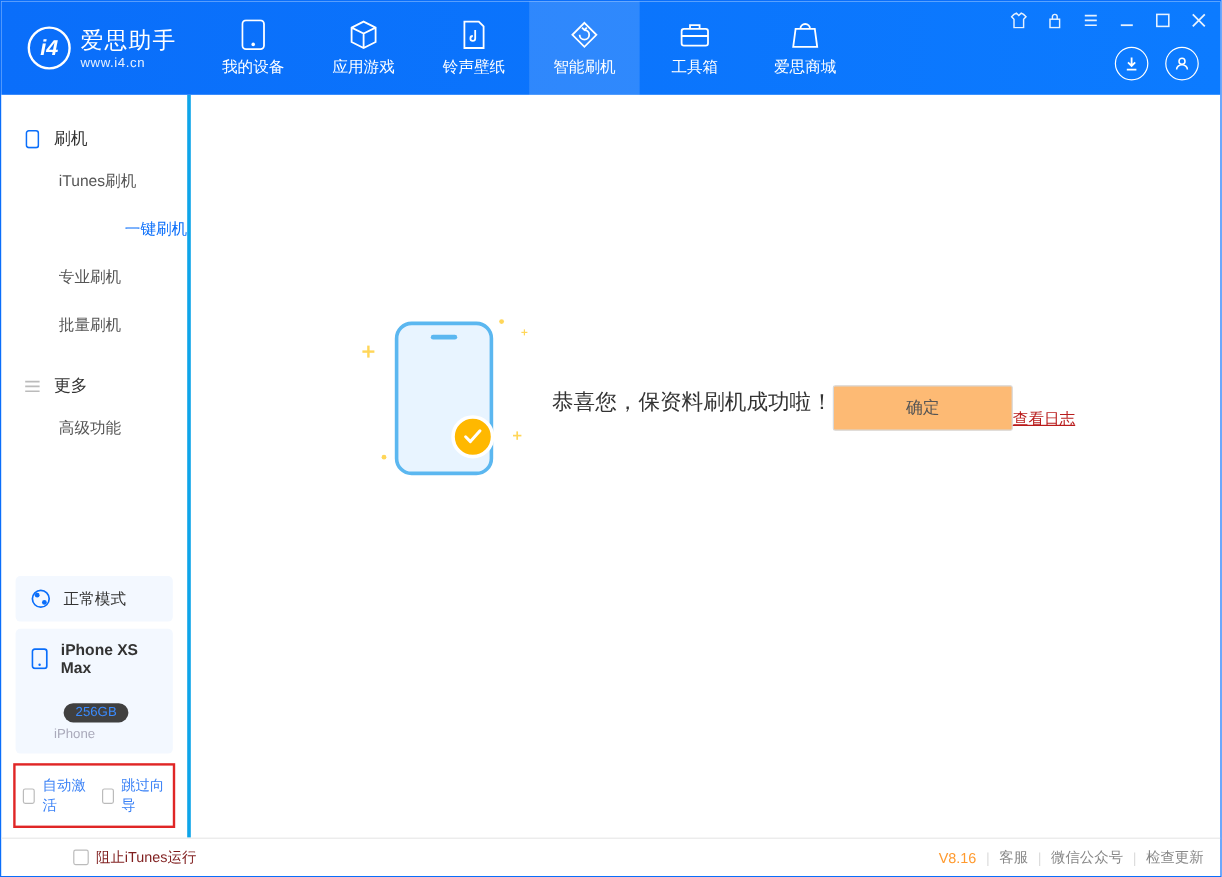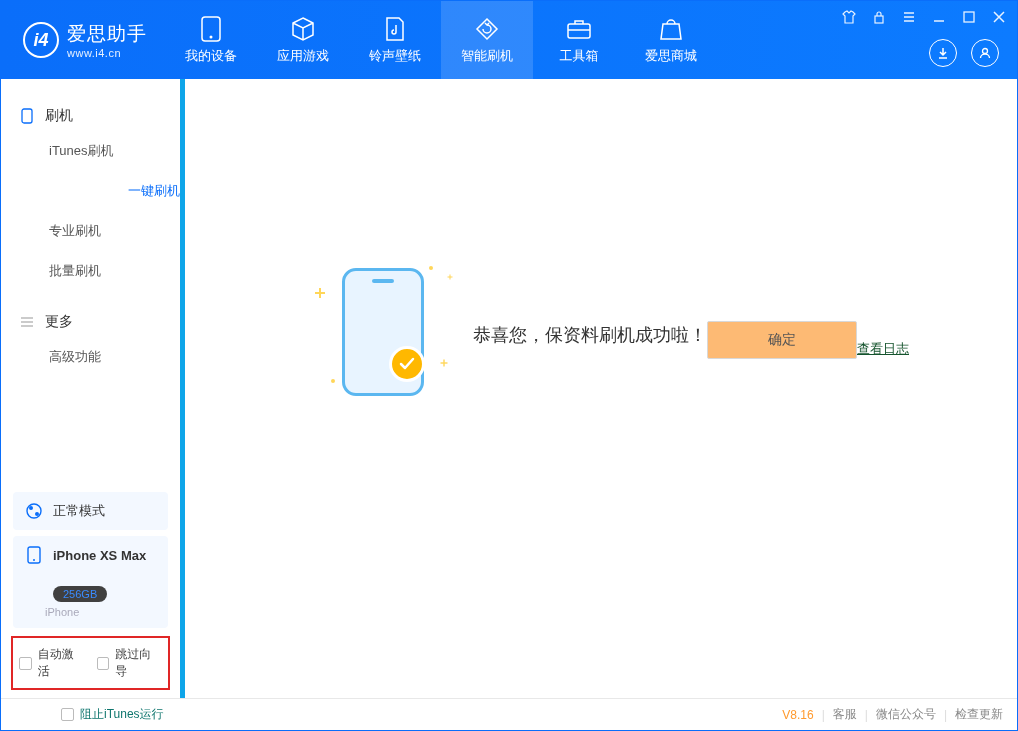--- a/index.html
+++ b/index.html
@@ -21,39 +21,39 @@
 .win-controls { position:absolute; right:10px; top:8px; display:flex; gap:14px; font-size:14px; }
 .win-controls span { cursor:pointer; opacity:.9; display:flex; align-items:center; justify-content:center; width:16px; height:16px; }
 
 .hdr-right { position:absolute; right:18px; bottom:12px; display:flex; gap:14px; }
 .hdr-circle { width:28px; height:28px; border:1.5px solid #fff; border-radius:50%; display:flex; align-items:center; justify-content:center; cursor:pointer; }
 
 
 .body { display:flex; height:calc(100% - 78px - 32px); }
 
 
-.sidebar { width:184px; border-right:5px solid #0ea5e9; display:flex; flex-direction:column; padding-top:14px; }
+.sidebar { width:158px; border-right:3px solid #0ea5e9; display:flex; flex-direction:column; padding-top:14px; }
 .side-group { padding:8px 0; }
 .side-cat { display:flex; align-items:center; gap:10px; padding:6px 18px; color:#333; font-size:14px; font-weight:500; }
 .side-cat .cat-icon { width:16px; height:16px; display:flex; align-items:center; justify-content:center; color:#888; }
 .side-items { padding-left:48px; }
 .side-item { padding:11px 0; font-size:13px; color:#555; cursor:pointer; }
 .side-item.active { color:#0a6efa;text-align:right; }
 
 .side-bottom { margin-top:auto; }
 .mode-card, .device-card { margin:6px 12px; background:#f3f8ff; border-radius:4px; padding:10px 12px; }
 .mode-card { display:flex; align-items:center; gap:10px; font-size:13px; color:#333; }
 .mode-icon, .dev-icon { width:18px; height:18px; display:flex; align-items:center; justify-content:center; }
 .device-card .dev-line { display:flex; align-items:center; gap:10px; }
 .device-card .dev-name { font-size:13px; font-weight:600; color:#333; }
 .dev-badge { display:inline-block; margin-left:28px; margin-top:22px; background:#404040; color:#3a8bff; font-size:11px; padding:2px 10px; border-radius:10px; }
 .dev-type { margin-left:20px; margin-top:4px; font-size:11px; color:#aab; }
 
 .check-row { border:2px solid #e02626; margin:8px 10px; padding:8px 6px; display:flex; gap:12px; }
-.chk { display:flex; align-items:center; gap:6px; font-size:12px; color:#404040; cursor:pointer; }
+.chk { display:flex; align-items:center; gap:6px; font-size:12px; color:#3b82f6; cursor:pointer; }
 .chk-box { width:13px; height:13px; border:1px solid #bbb; border-radius:2px; }
 
 
 .main { flex:1; position:relative; display:flex; align-items:center; justify-content:center; padding-bottom:80px; }
 .illust { width:180px; height:160px; position:relative; margin-bottom:22px; }
 .phone { position:absolute; left:50%; top:10px; transform:translateX(-50%); width:82px; height:128px; border:3px solid #5bb7f0; border-radius:14px; background:#e8f4ff; }
 .phone::before { content:""; position:absolute; top:8px; left:50%; transform:translateX(-50%); width:22px; height:4px; background:#5bb7f0; border-radius:4px; }
 .spark { position:absolute; width:10px; height:10px; }
 .spark::before,.spark::after { content:""; position:absolute; background:#ffd659; }
 .spark::before { left:4px; top:0; width:2px; height:10px; }
@@ -62,25 +62,25 @@
 .spark.s2 { right:24px; bottom:50px; transform:scale(.7); }
 .spark.s3 { right:18px; top:14px; transform:scale(.5); }
 .dot { position:absolute; width:4px; height:4px; border-radius:50%; background:#ffd659; }
 .d1 { left:38px; bottom:35px; }
 .d2 { right:40px; top:8px; }
 .check-badge { position:absolute; left:50%; top:88px; transform:translateX(6px); width:36px; height:36px; background:#ffb800; border-radius:50%; display:flex; align-items:center; justify-content:center; border:3px solid #fff; }
 .check-badge svg { width:18px; height:18px; }
 
 .msg { font-size:18px; color:#333; margin-bottom:28px; }
 .ok-btn { width:150px; height:38px; border:1px solid #d8d8d8; background:#fdba74; border-radius:2px; font-size:14px; color:#555; cursor:pointer; margin-bottom:18px; }
-.log-link { font-size:13px; color:#14532d; text-decoration:underline; cursor:pointer; }
+.log-link { font-size:13px; color:#b91c1c; text-decoration:underline; cursor:pointer; }
 
 
 .footer { position:absolute; left:0; bottom:0; right:0; height:32px; border-top:1px solid #e8e8e8; display:flex; align-items:center; padding:0 14px; font-size:12px; color:#888; }
-.footer .chk { color:#0f766e;padding-left:46px; }
+.footer .chk { color:#7f1d1d;padding-left:46px; }
 .footer-right { margin-left:auto; display:flex; align-items:center; gap:8px; }
 .footer-right .ver { color:#ff9a2e; }
 .footer-right .sep { color:#ddd; }
 .footer-right .flink { color:#888; cursor:pointer; }
 
 
 svg { display:block }
 </style>
 </head>
 <body>

